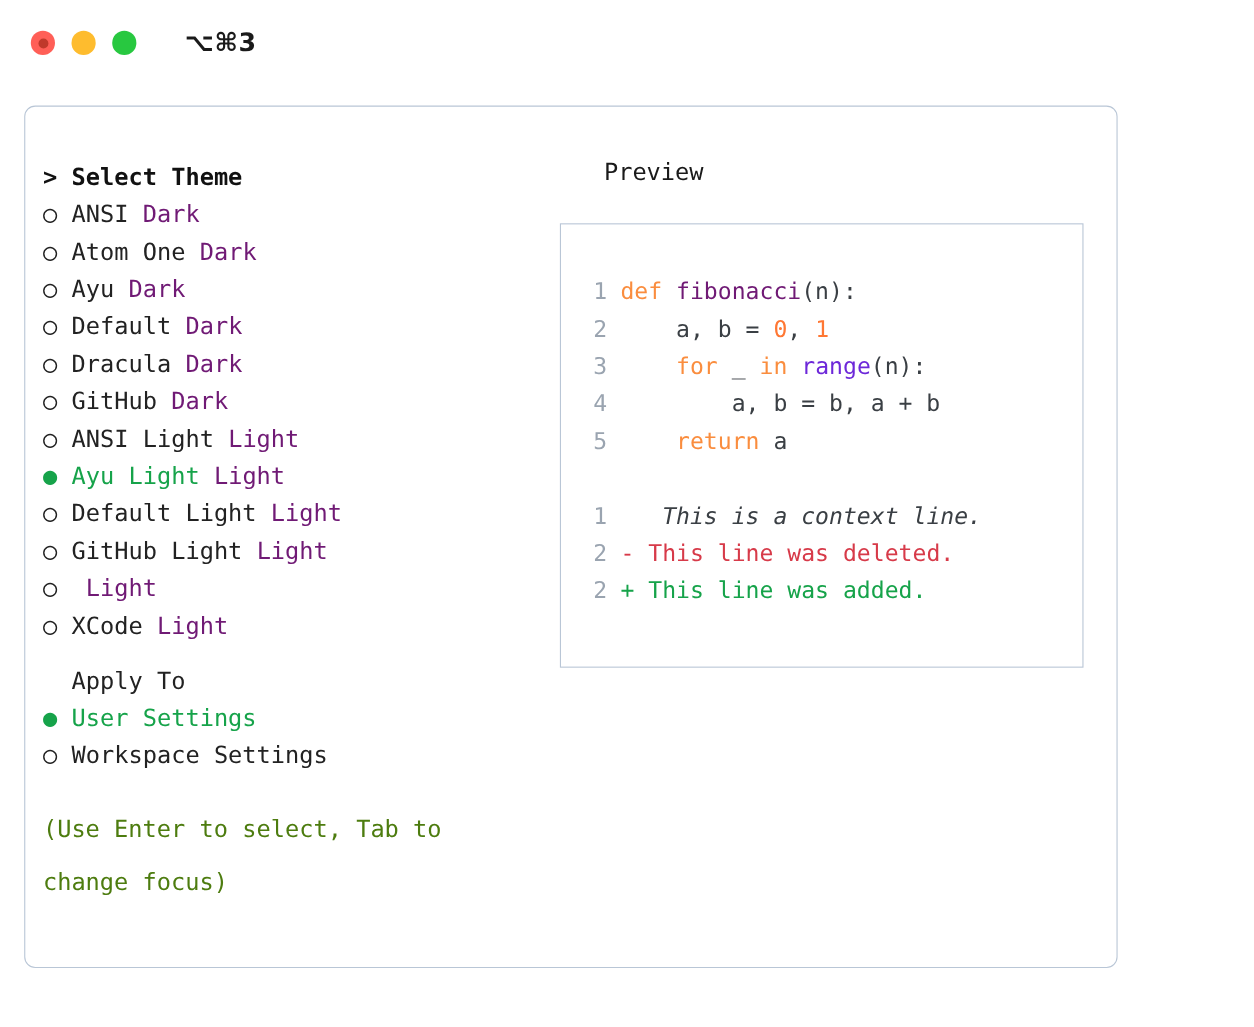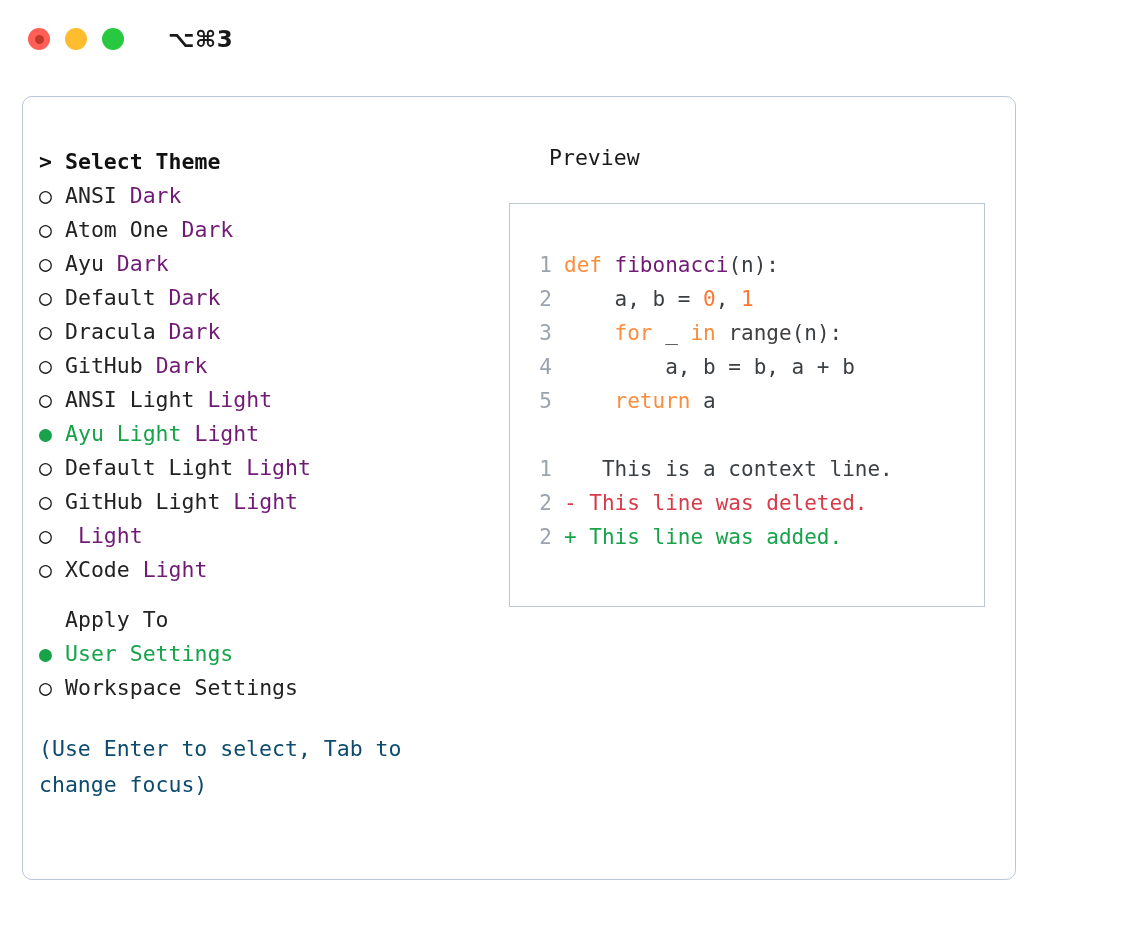--- a/index.html
+++ b/index.html
@@ -102,22 +102,22 @@
   .dim {
     color: #701a75;
   }
   .selected-text {
     color: #16a34a;
   }
   .spacer-sm { height: 16px; }
   .hint {
     margin-top: 26px;
     font-size: 21.5px;
-    line-height: 36px;
-    color: #0c4a6e;
+    line-height: 48px;
+    color: #4d7c0f;
     width: 420px;
     white-space: pre-wrap;
   }
   .preview-label {
     position: absolute;
     left: 478px;
     top: 48px;
     font-size: 21.5px;
     color: #1a1a1a;
     font-weight: normal;
@@ -146,24 +146,24 @@
     display: inline-block;
     width: 26px;
     flex: 0 0 26px;
     text-align: right;
     color: #9aa4b0;
     margin-right: 12px;
   }
   .kw { color: #fa8d3e; text-align: center; }
   .fn { color: #701a75; }
   .num { color: #ff7733; }
-  .builtin { color: #404040; text-align: right; }
+  .builtin { color: #6d28d9; text-align: right; }
   .plain { color: #3a3f44; }
   .gap { height: 34px; }
-  .ctx { color: #3a3f44; }
+  .ctx { color: #3a3f44; font-style: italic; }
   .del { color: #d73a49; }
   .add { color: #16a34a; }
 </style>
 </head>
 <body>
 
 <div class="window">
 
   <div class="titlebar">
     <div class="dots">

